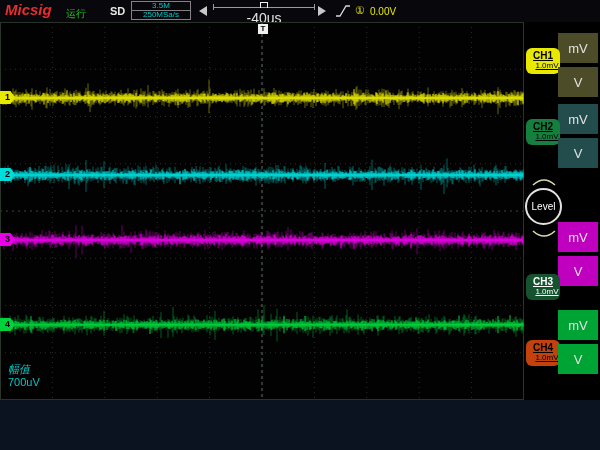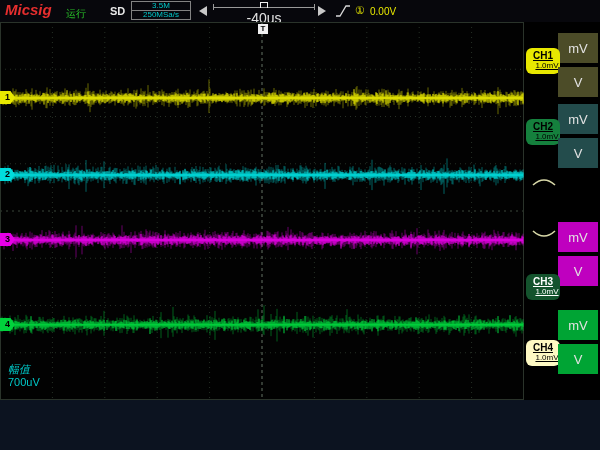--- a/index.html
+++ b/index.html
@@ -139,33 +139,34 @@
   <div class="sbtn" id="mv2" style="background: rgb(35, 76, 76);">mV</div>
   <div class="badge" id="badge2" style="background: #15803d; color: rgb(0, 0, 0);">
     <span class="bn">CH2</span>
     <span class="bs">1.0mV</span>
   </div>
   <div class="sbtn" id="v2" style="background: rgb(35, 76, 76);">V</div>
 
   <svg class="lvlarrow" id="lvlup" width="26" height="11">
     <path d="M2 9 Q13 -1 24 9" stroke="#d8d8a8" stroke-width="1.6" fill="none"></path>
   </svg>
+  <div class="levelknob">Level</div>
   <svg class="lvlarrow" id="lvldn" width="26" height="11">
     <path d="M2 2 Q13 12 24 2" stroke="#d8d8a8" stroke-width="1.6" fill="none"></path>
   </svg>
 
   <div class="sbtn" id="mv3" style="background: rgb(191, 0, 191);">mV</div>
   <div class="sbtn" id="v3" style="background: rgb(191, 0, 191);">V</div>
   <div class="badge" id="badge3" style="background: #14532d; color: rgb(255, 255, 255); text-align: center;">
     <span class="bn">CH3</span>
     <span class="bs">1.0mV</span>
   </div>
 
   <div class="sbtn" id="mv4" style="background: rgb(0, 164, 52);">mV</div>
-  <div class="badge" id="badge4" style="background: #fef9c3; color: rgb(0, 0, 0);">
+  <div class="badge" id="badge4" style="background: #c2410c; color: rgb(0, 0, 0);">
     <span class="bn">CH4</span>
     <span class="bs">1.0mV</span>
   </div>
   <div class="sbtn" id="v4" style="background: rgb(0, 164, 52);">V</div>
 
   <div class="bottombar">
     
     
     
 

